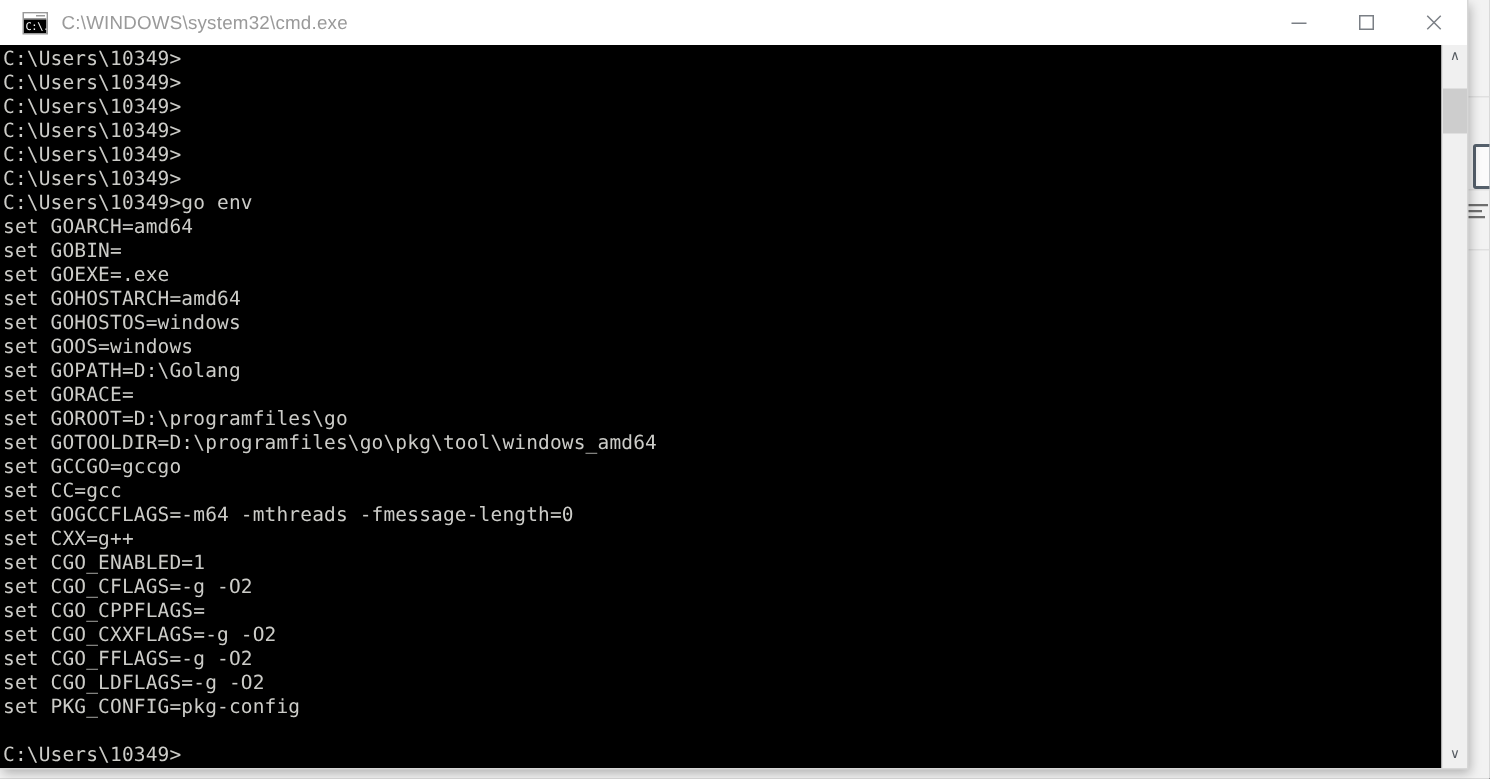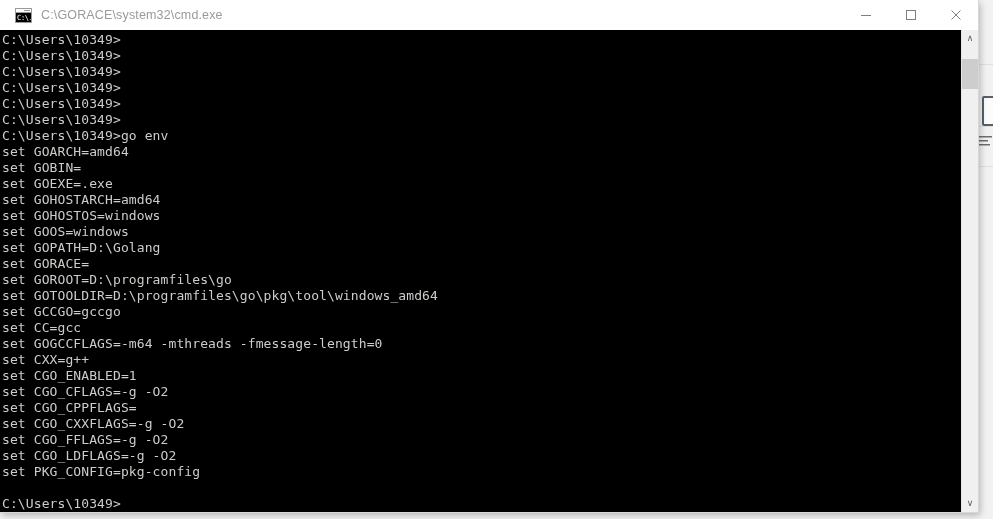--- a/index.html
+++ b/index.html
@@ -246,21 +246,21 @@
   <div id="desk-right-b"></div>
 </div>
 
 <div id="window">
 
   <div id="titlebar">
     <div id="title-icon">
       <div class="bar"></div>
       <div class="screen">C:\.</div>
     </div>
-    <div id="title-text">C:\GORACE\system32\cmd.exe</div>
+    <div id="title-text">C:\WINDOWS\system32\cmd.exe</div>
 
     <div id="win-controls">
       <div class="win-btn">
         <svg width="12" height="12" viewBox="0 0 12 12">
           <line x1="1" y1="6.5" x2="11" y2="6.5" stroke-width="1"></line>
         </svg>
       </div>
       <div class="win-btn">
         <svg width="12" height="12" viewBox="0 0 12 12">
           <rect x="1.5" y="1.5" width="9" height="9" fill="none" stroke-width="1"></rect>

